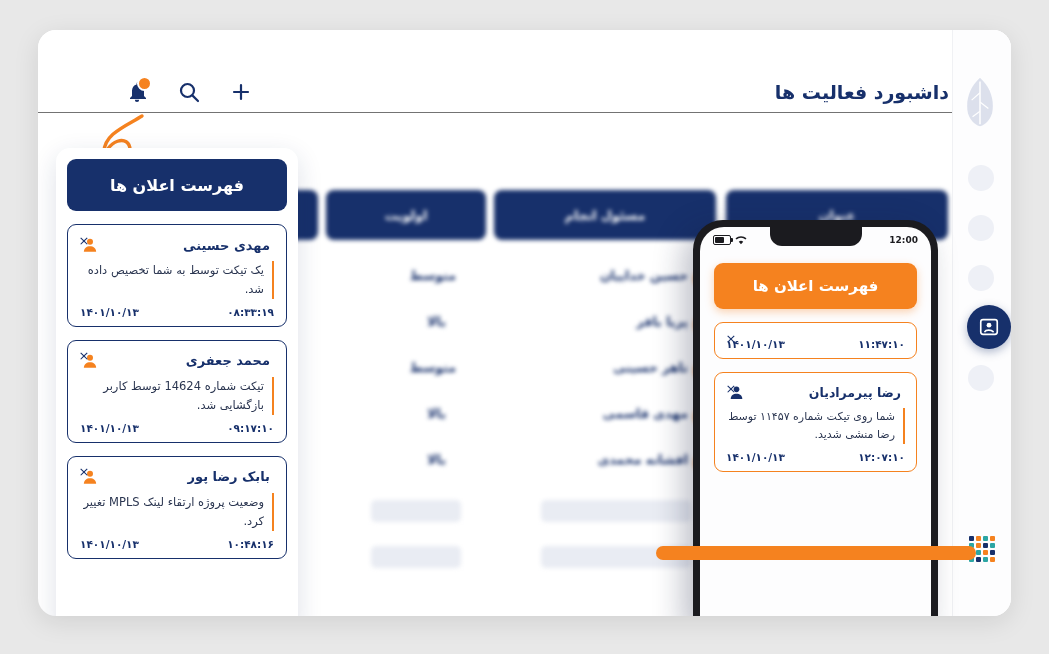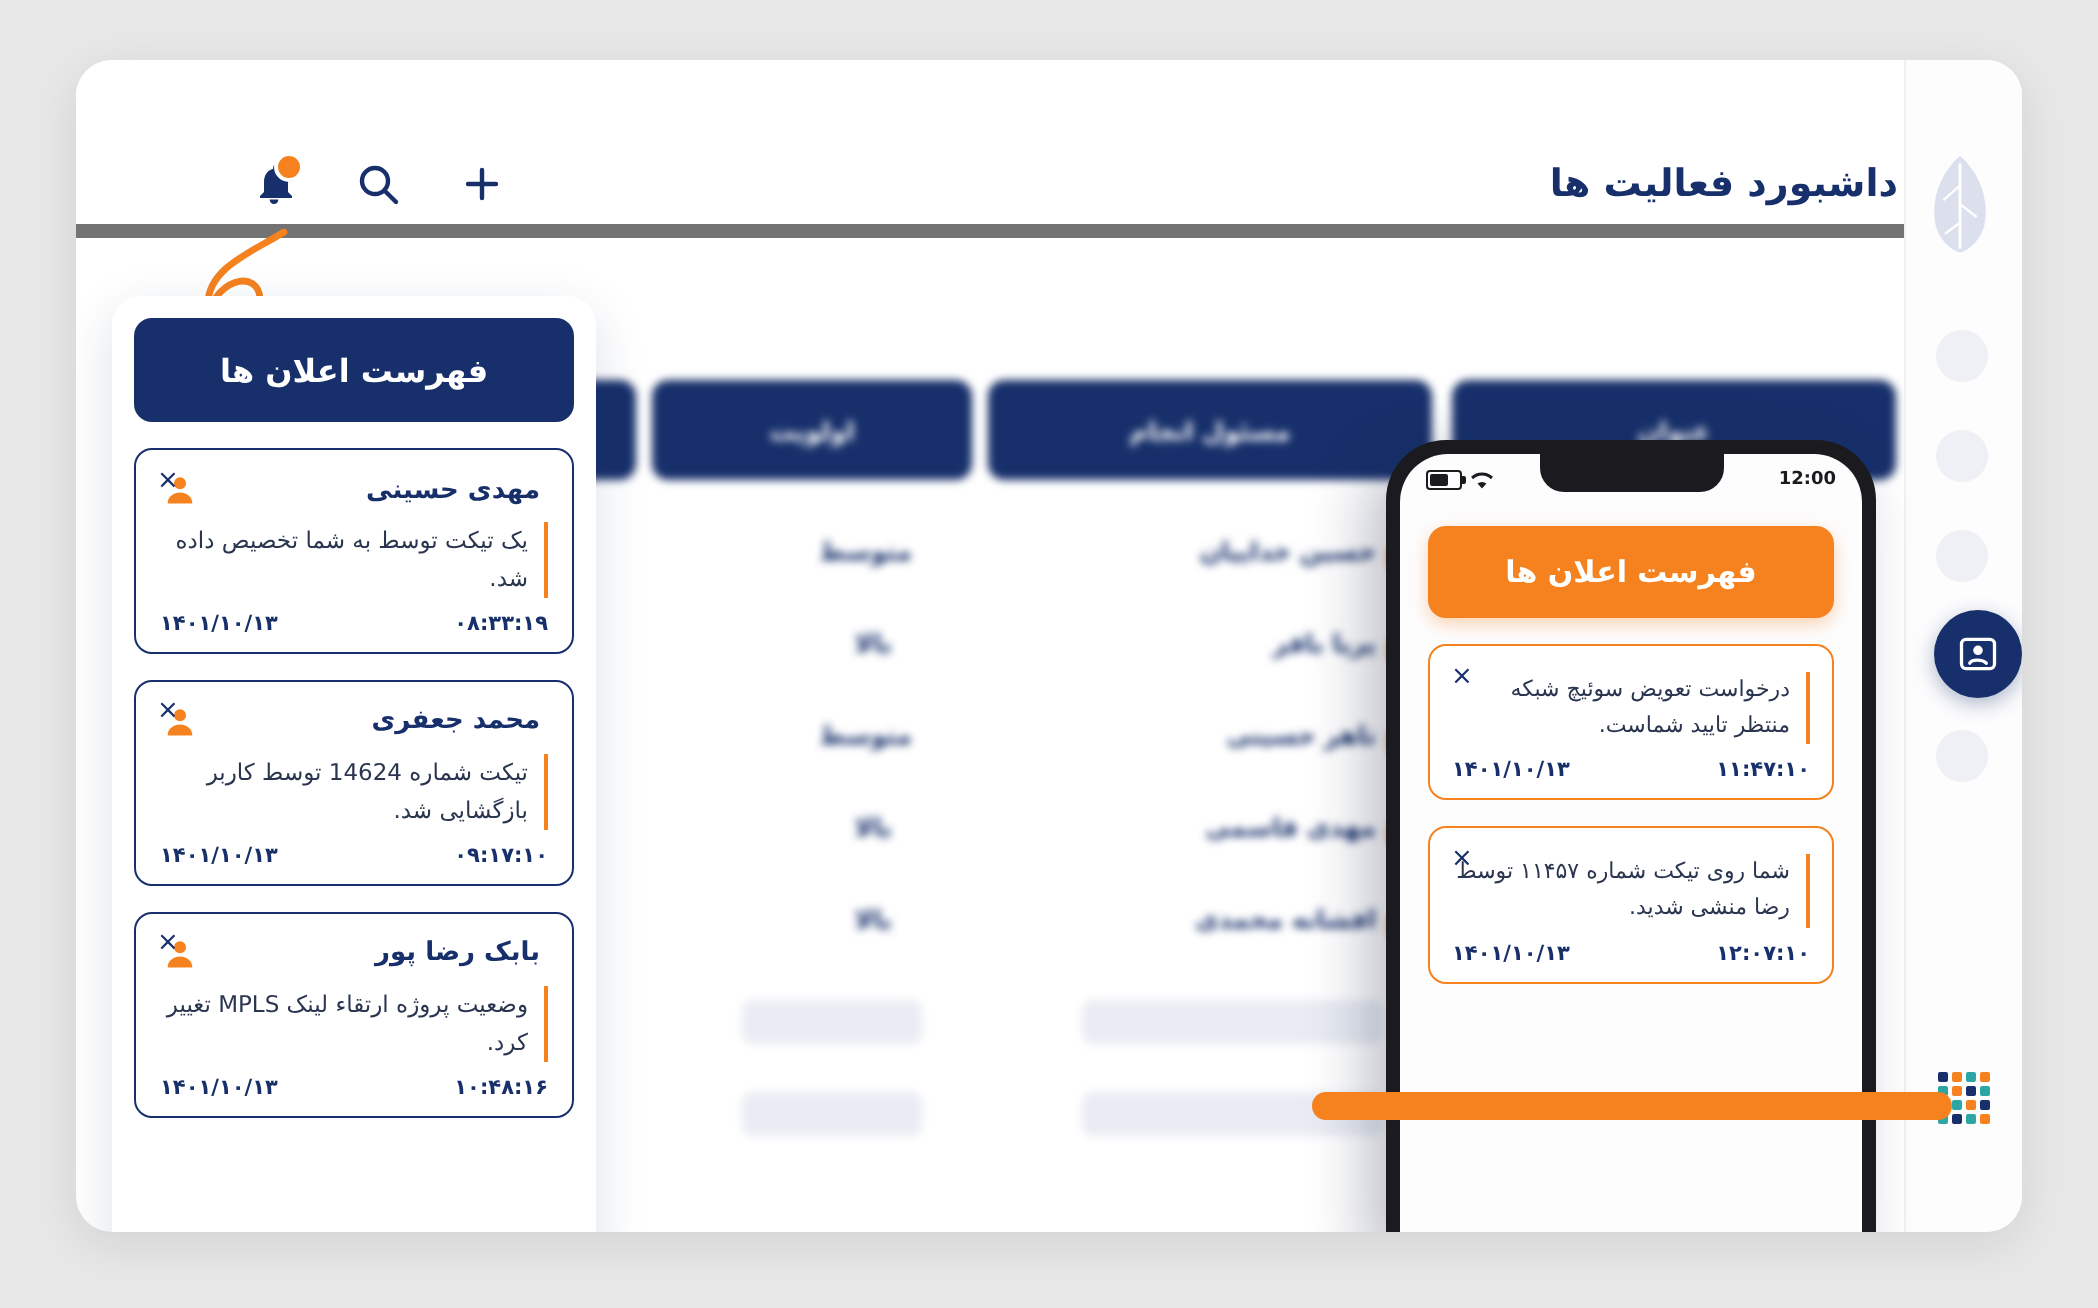--- a/index.html
+++ b/index.html
@@ -27,21 +27,21 @@
     overflow: hidden;
   }
 
   
   .topbar {
     position: absolute;
     left: 0; top: 0;
     width: 973px;
     height: 82px;
     background: #ffffff;
-    border-bottom: 7px solid #737373;
+    border-bottom: 1px solid #737373;
   }
   .page-title {
     position: absolute;
     right: 62px;
     top: 62px;
     transform: translateY(-50%);
     font-size: 19px;
     font-weight: bold;
     color: #17306b;
     letter-spacing: 0;
@@ -581,29 +581,37 @@
               <path d="M7 10.5 4.4 7.6a3.9 3.9 0 0 1 5.2 0zM1.8 5a7.6 7.6 0 0 1 10.4 0l1.2-1.4a9.5 9.5 0 0 0-12.8 0z"></path>
             </svg>
         </div>
         <div>12:00</div>
       </div>
 
       <div class="phone-title">فهرست اعلان ها</div>
 
       <div class="pcard">
         <div class="nc-close">×</div>
-        <div class="nc-body">درخواست تعویض سوئیچ شبکه منتظر تایید شماست.</div>
         <div class="nc-foot">
           <span>۱۴۰۱/۱۰/۱۳</span>
           <span>۱۱:۴۷:۱۰</span>
         </div>
       </div>
 
       <div class="pcard">
         <div class="nc-close">×</div>
+        <div class="nc-top">
+          <span class="nc-user-icon">
+            <svg width="17" height="17" viewBox="0 0 24 24" fill="currentColor">
+                <circle cx="12" cy="7.5" r="4"></circle>
+                <path d="M3.8 21c0-4.6 3.8-7.3 8.2-7.3s8.2 2.7 8.2 7.3z"></path>
+              </svg>
+          </span>
+          <span class="nc-name">رضا پیرمرادیان</span>
+        </div>
         <div class="nc-body">شما روی تیکت شماره ۱۱۴۵۷ توسط رضا منشی شدید.</div>
         <div class="nc-foot">
           <span>۱۴۰۱/۱۰/۱۳</span>
           <span>۱۲:۰۷:۱۰</span>
         </div>
       </div>
     </div>
   </div>
 
   <div class="home-bar"></div>

